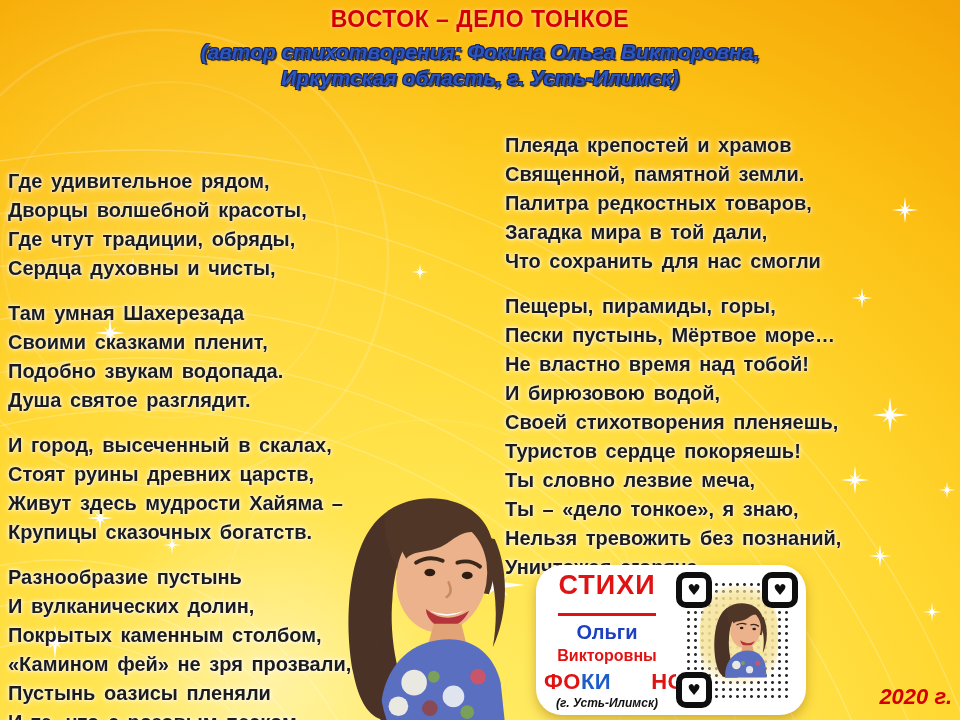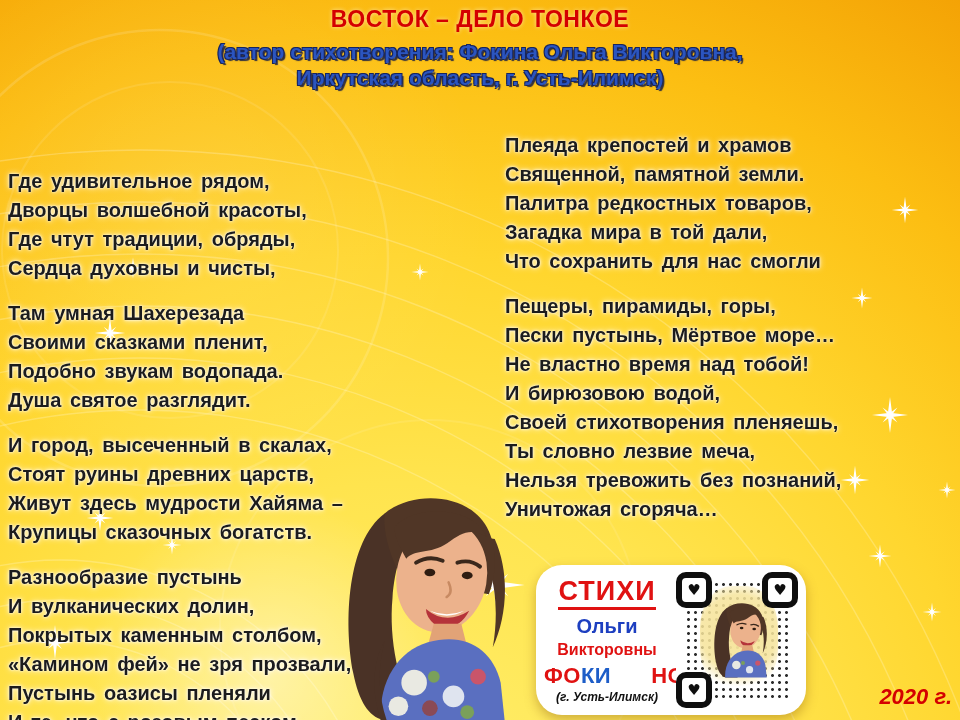--- a/index.html
+++ b/index.html
@@ -15,41 +15,41 @@
       radial-gradient(circle 420px at 20% 30%, rgba(255,255,255,.10), rgba(255,255,255,0) 70%),
       radial-gradient(circle 1080px at 42% 118%, #FFF070 0%, #FFE44E 34%, #FFD62E 55%, #FCBE12 76%, #F3A004 96%);
   }
   .deco{position:absolute;inset:0;z-index:0;pointer-events:none;}
   .title-block{position:absolute;top:6px;left:0;width:100%;text-align:center;z-index:2;}
   .title{
     font-size:23px;font-weight:800;color:#D40000;letter-spacing:.5px;
     text-shadow:0 0 4px rgba(255,255,255,.6);
   }
   .subtitle{
-    font-size:21px;font-weight:800;color:#2B55C0;line-height:26px;margin-top:6px;
+    font-size:21px;font-weight:800;font-style:italic;color:#2B55C0;line-height:26px;margin-top:6px;
     text-shadow:-1px -1px 0 #17255e, 1px -1px 0 #17255e, -1px 1px 0 #17255e, 2px 2px 1px rgba(10,20,70,.85);
   }
   .subtitle div{margin:0;}
   .poem-col{
     position:absolute;top:131px;z-index:2;
     font-size:20px;font-weight:bold;color:#1C1C1C;word-spacing:3px;
     text-shadow:0 0 6px rgba(255,255,255,.95),0 0 3px rgba(255,255,255,.9),0 0 1px rgba(255,255,255,.9);
   }
   .poem-left{left:8px;width:480px;margin-top:36px;}
   .poem-right{left:505px;width:452px;}
   .stanza{margin-bottom:16px;}
   .line{line-height:29px;white-space:nowrap;}
   .portrait{position:absolute;left:320px;top:484px;width:204px;height:236px;z-index:2;}
   .card{
     position:absolute;left:536px;top:565px;width:270px;height:150px;z-index:3;
     background:#fff;border-radius:26px;box-shadow:0 5px 12px rgba(120,70,0,.35);
     display:flex;align-items:center;padding:6px 8px;box-sizing:border-box;
   }
   .card-text{width:126px;text-align:center;line-height:1.05;}
-  .card-title{display:inline-block;font-size:27px;font-weight:800;color:#E01212;letter-spacing:1px;border-bottom:3px solid #E01212;padding-bottom:2px;margin-bottom:6px;}
+  .card-title{display:inline-block;font-size:27px;font-weight:800;color:#E01212;letter-spacing:1px;border-bottom:3px solid #E01212;padding-bottom:14px;margin-bottom:6px;}
   .card-name1{font-size:20px;font-weight:800;color:#1D3FC0;margin-bottom:5px;}
   .card-name2{font-size:16px;font-weight:800;color:#E01212;margin-bottom:5px;}
   .card-surname{font-size:22px;font-weight:800;letter-spacing:.5px;margin-bottom:4px;}
   .card-city{font-size:12px;font-weight:bold;font-style:italic;color:#111;}
   .qr{position:relative;width:126px;height:136px;margin-left:6px;background:#fff;}
   .qr-dots{
     position:absolute;inset:8px;opacity:.92;
     background-image:radial-gradient(#1b1b1b 1.25px, transparent 1.6px);
     background-size:7px 7px;background-position:1px 1px;
   }
@@ -158,21 +158,23 @@
       <div class="line">Палитра редкостных товаров,</div>
       <div class="line">Загадка мира в той дали,</div>
       <div class="line">Что сохранить для нас смогли</div>
     </div>
     <div class="stanza">
       <div class="line">Пещеры, пирамиды, горы,</div>
       <div class="line">Пески пустынь, Мёртвое море…</div>
       <div class="line">Не властно время над тобой!</div>
       <div class="line">И бирюзовою водой,</div>
       <div class="line">Своей стихотворения пленяешь,</div>
+      <div class="line">Туристов сердце покоряешь!</div>
       <div class="line">Ты словно лезвие меча,</div>
+      <div class="line">Ты – «дело тонкое», я знаю,</div>
       <div class="line">Нельзя тревожить без познаний,</div>
       <div class="line">Уничтожая сгоряча…</div>
     </div>
   </div>
 
 <svg class="portrait" viewBox="0 0 200 240">
   <path d="M62,30 C24,58 20,140 30,192 C36,222 46,236 60,240 L96,240 C76,206 66,158 70,116 C72,86 80,60 96,44 Z" fill="#4a3226"></path>
   <path d="M150,52 C172,76 180,120 172,166 C186,136 190,92 174,56 Z" fill="#503626"></path>
   <path d="M62,30 C90,6 150,8 168,48 C176,66 176,92 168,112 L80,96 C68,76 60,50 62,30 Z" fill="#503626"></path>
   <ellipse cx="120" cy="94" rx="46" ry="57" fill="#ecb28c" transform="rotate(10 120 94)"></ellipse>

